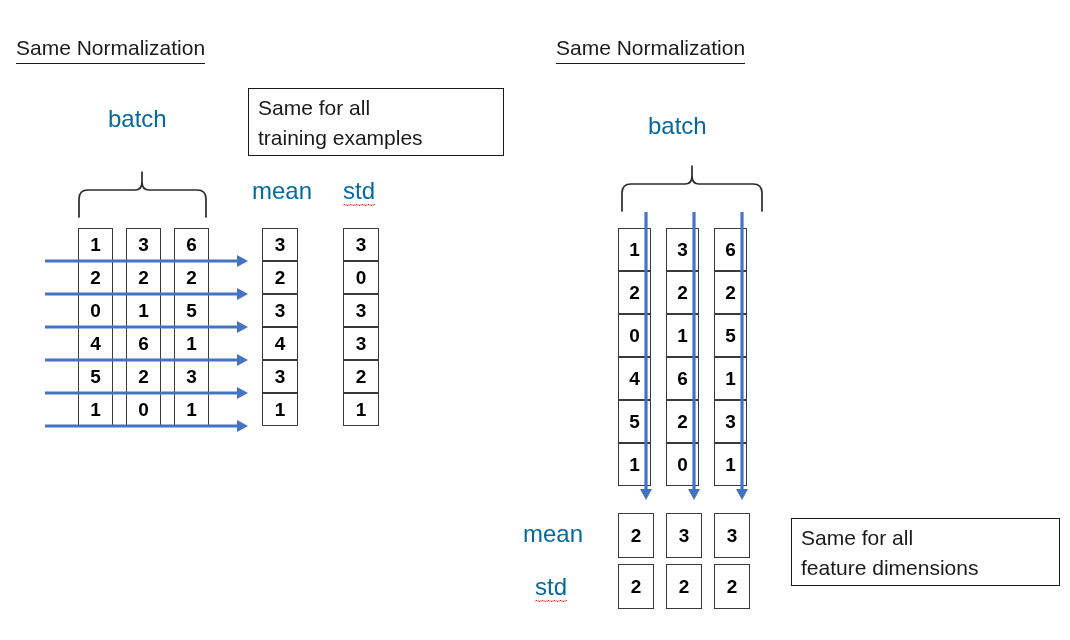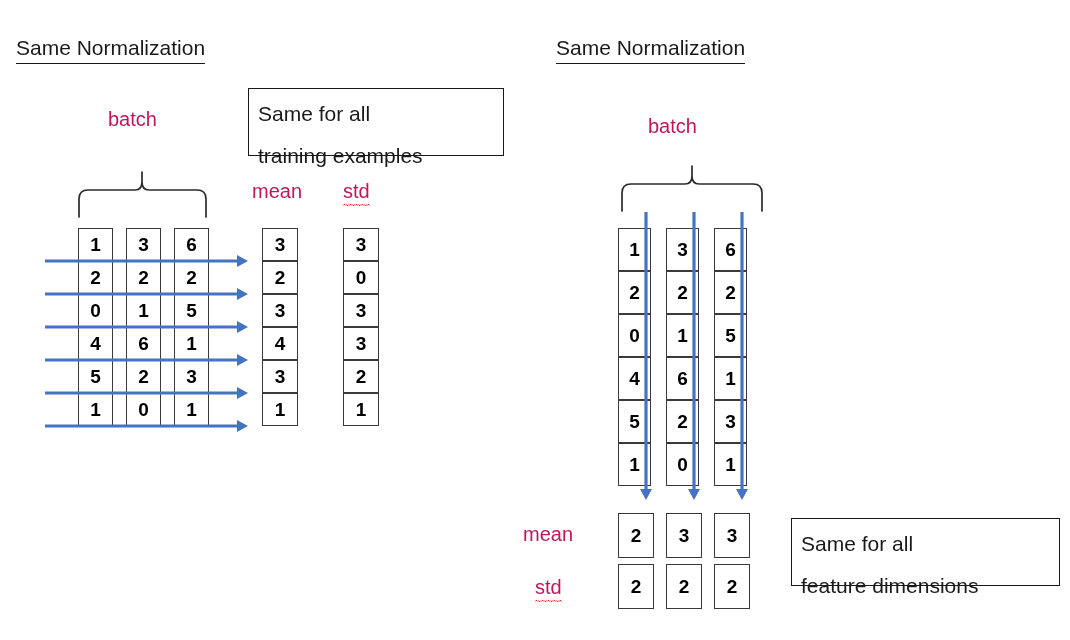--- a/index.html
+++ b/index.html
@@ -23,23 +23,23 @@
     font-size: 21px;
     line-height: 24px;
     color: #1a1a1a;
     white-space: nowrap;
     border-bottom: 1.6px solid #1a1a1a;
     padding-bottom: 3px;
   }
 
   
   .plain-label {
-    font-size: 20px;
+    font-size: 24px;
     line-height: 22px;
-    color: #be185d;
+    color: #0369a1;
     white-space: nowrap;
   }
 
   
   .misspelled {
     position: relative;
     display: inline-block;
   }
   .misspelled::after {
     content: "";
@@ -53,21 +53,21 @@
       radial-gradient(circle at 4.5px 0.8px, rgba(0,0,0,0) 1.2px, #e8231f 1.25px, #e8231f 1.9px, rgba(0,0,0,0) 2.0px);
     background-size: 6px 4px;
     background-repeat: repeat-x;
   }
 
   
   .callout {
     border: 1.6px solid #1a1a1a;
     box-sizing: border-box;
     font-size: 21px;
-    line-height: 42px;
+    line-height: 30px;
     color: #1a1a1a;
     padding: 4px 9px 8px 9px;
     background: #ffffff;
     white-space: pre-line;
   }
 
   
   .cell {
     position: absolute;
     box-sizing: border-box;

